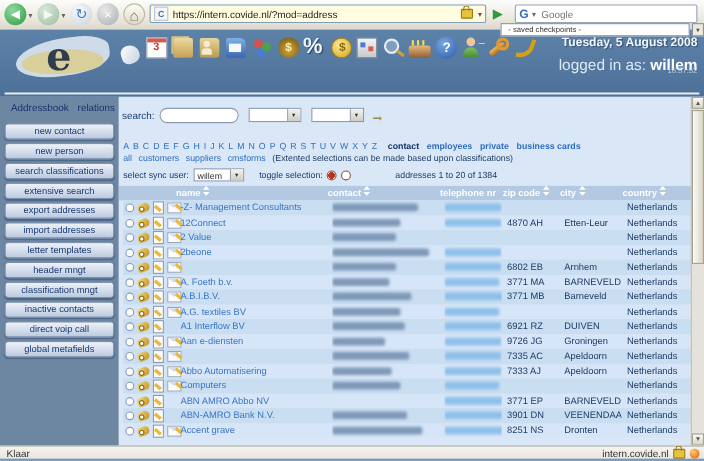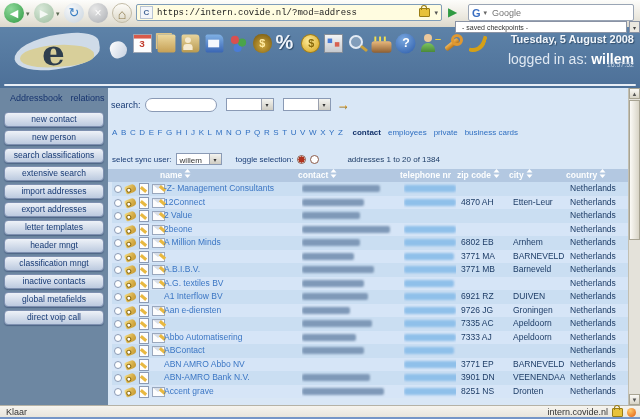--- a/index.html
+++ b/index.html
@@ -15,21 +15,21 @@
   #btn-reload{left:64px;background:radial-gradient(circle at 35% 30%,#f6f8fa,#c9d4de);color:#3a7ec2;font-size:13px;}
   #btn-stop{left:88px;background:radial-gradient(circle at 35% 30%,#e8e8e8,#aaadb2);color:#fdfdfd;font-size:12px;}
   #btn-home{left:112px;background:linear-gradient(#fdfcf8,#ddd8c8);color:#8a7648;font-size:14px;border:1px solid #c2bba6;box-sizing:border-box;}
   .caret{position:absolute;top:10px;font-size:7px;color:#5a6a52;}
   #caret-back{left:26px;} #caret-fwd{left:56px;}
   #urlbar{position:absolute;left:136px;top:4px;width:306px;height:17px;background:#fffce0;
           border:1px solid #7f9db9;border-radius:2px;font-size:9px;color:#222;
           display:flex;align-items:center;gap:4px;padding:0 3px;box-sizing:border-box;}
   #favicon{width:11px;height:11px;background:#f4f6fa;border:1px solid #b8c4d4;color:#4a6a9a;
            font-size:8px;font-weight:bold;text-align:center;line-height:11px;}
-  #url-text{flex:1;white-space:nowrap;overflow:hidden;font-family:Liberation Mono, monospace;}
+  #url-text{flex:1;white-space:nowrap;overflow:hidden;}
   .minilock{width:9px;height:7px;background:#e8c23a;border:1px solid #9a7d14;border-radius:1px;position:relative;}
   .minilock::before{content:"";position:absolute;left:1px;top:-4px;width:4px;height:4px;
            border:1px solid #9a7d14;border-bottom:none;border-radius:3px 3px 0 0;}
   #url-caret{font-size:7px;color:#555;}
   #btn-go{position:absolute;left:448px;top:5px;width:16px;height:16px;color:#2f9a42;font-size:12px;cursor:pointer;}
   #gsearch{position:absolute;left:468px;top:4px;width:166px;height:17px;background:#fff;
            border:1px solid #9aa5b5;border-radius:2px;display:flex;align-items:center;gap:3px;
            padding:0 3px;box-sizing:border-box;}
   #g-logo{color:#3a6ec2;font-weight:bold;font-size:11px;}
   #g-caret{font-size:7px;color:#666;}
@@ -109,31 +109,31 @@
   #search-row{position:absolute;top:9px;left:3px;display:flex;align-items:center;font-size:9px;color:#173a74;}
   #search-input{width:60px;height:12px;border:1px solid #8a9ab5;border-radius:7px;background:#fff;margin-left:4px;
         font-size:9px;padding:0 5px;outline:none;font-family:"Liberation Sans",sans-serif;}
   .mini-select{width:48px;height:13px;border:1px solid #8a9ab5;background:#fff;margin-left:9px;position:relative;font-size:8px;color:#333;
         line-height:13px;padding-left:3px;box-sizing:border-box;cursor:pointer;}
   .mini-select .dd{position:absolute;right:0;top:0;width:11px;height:100%;background:linear-gradient(#f4f4f0,#cfccc2);
         border-left:1px solid #9aa0ae;font-size:6px;text-align:center;line-height:12px;color:#333;}
   #search-go{margin-left:6px;color:#d9a13b;font-weight:bold;font-size:13px;cursor:pointer;text-shadow:0 1px 0 #8a6a1a;}
   #alpha-row{position:absolute;top:40px;left:4px;font-size:8px;display:flex;gap:3.6px;align-items:baseline;white-space:nowrap;}
   #alpha-row a{color:#2f6fc1;text-decoration:none;cursor:pointer;}
-  #alpha-row .grp{margin-left:2px;color:#2f6fc1;cursor:pointer;}
+  #alpha-row .grp{margin-left:2px;color:#2f6fc1;cursor:pointer;font-weight:bold;}
   #alpha-row .grp.bold{color:#14336b;font-weight:bold;}
   #row2{position:absolute;top:51px;left:4px;font-size:8px;display:flex;gap:6px;white-space:nowrap;}
   #row2 .lnk{color:#2f6fc1;cursor:pointer;}
   #row2 .note{color:#1d3c66;}
   #sync-row{position:absolute;top:65px;left:4px;font-size:8px;color:#173a74;display:flex;align-items:center;white-space:nowrap;}
   #sync-select{width:46px;height:12px;margin-left:4px;}
   #toggle-label{margin-left:14px;}
   .radio{width:7px;height:7px;border-radius:50%;border:1px solid #8a5a4a;background:#fff;margin-left:4px;cursor:pointer;}
   .radio.sel{background:radial-gradient(circle,#b03420 60%,#fff 65%);}
-  #range-text{margin-left:28px;color:#1d3c66;}
+  #range-text{margin-left:40px;color:#1d3c66;}
   
   #thead{position:absolute;top:81px;left:0;width:521px;height:13px;background:#b3c8e1;}
   .hcell{position:absolute;top:0;height:13px;font-size:8.5px;font-weight:bold;color:#fdfefe;line-height:13px;cursor:pointer;}
   .sort{display:inline-block;margin-left:2px;}
   #rows{position:absolute;top:94px;left:4px;width:539px;}
   .trow{position:relative;width:521px;height:13.5px;}
   .trow:nth-child(odd){background:#cadef2;}
   .trow:nth-child(even){background:#d6e5f7;}
   .cell{position:absolute;top:0;height:13.5px;line-height:13.5px;font-size:8.5px;white-space:nowrap;overflow:hidden;}
   .c-name{left:52px;width:132px;color:#3b76c4;cursor:pointer;}
@@ -236,28 +236,28 @@
     <div id="sidebar-tabs">
       <span>Addressbook</span>
       <span>relations</span>
     </div>
     <div id="sidebar-buttons">
 
     <div class="sbtn">new contact</div>
         <div class="sbtn">new person</div>
         <div class="sbtn">search classifications</div>
         <div class="sbtn">extensive search</div>
+        <div class="sbtn">export addresses</div>
         <div class="sbtn">import addresses</div>
-        <div class="sbtn">export addresses</div>
         <div class="sbtn">letter templates</div>
         <div class="sbtn">header mngt</div>
         <div class="sbtn">classification mngt</div>
         <div class="sbtn">inactive contacts</div>
+        <div class="sbtn">direct voip call</div>
         <div class="sbtn">global metafields</div>
-        <div class="sbtn">direct voip call</div>
       </div>
   </div>
 
   <div id="content">
     <div id="search-row">
       <span>search:</span>
       <input id="search-input" style="">
       <span class="mini-select">
           <span class="dd">▾</span>
         </span>
@@ -299,20 +299,30 @@
         </span>
       <span style="display:flex;gap:5px;margin-left:4px;">
 
       <span class="grp bold">contact</span>
           <span class="grp">employees</span>
           <span class="grp">private</span>
           <span class="grp">business cards</span>
         </span>
     </div>
 
+    <div id="row2">
+      <span style="display:flex;gap:6px;">
+
+      <span class="lnk">all</span>
+          <span class="lnk">customers</span>
+          <span class="lnk">suppliers</span>
+          <span class="lnk">cmsforms</span>
+        </span>
+      <span class="note">(Extented selections can be made based upon classifications)</span>
+    </div>
 
     <div id="sync-row">
       <span>select sync user:</span>
       <span class="mini-select" id="sync-select">
         <span>willem</span>
         <span class="dd">▾</span>
       </span>
       <span id="toggle-label">toggle selection:</span>
       <span class="radio sel"></span>
       <span class="radio"></span>
@@ -426,36 +436,36 @@
           <span class="cell c-country">Netherlands</span>
         </div>
 
         <div class="trow">
           <span class="rowicons">
             <span class="r-radio"></span>
             <span class="r-tag"></span>
             <span class="r-doc"></span>
             <span class="r-mail"></span>
           </span>
-          <span class="cell c-name">A Million Minds</span>
           <span class="cell c-contact"><span class="blurbar" style="width: 58px;"></span></span>
           <span class="cell c-phone"><span class="blurbar phone" style="width: 52px;"></span></span>
           <span class="cell c-zip">6802 EB</span>
           <span class="cell c-city">Arnhem</span>
           <span class="cell c-country">Netherlands</span>
         </div>
 
 
         <div class="trow">
           <span class="rowicons">
             <span class="r-radio"></span>
             <span class="r-tag"></span>
             <span class="r-doc"></span>
             <span class="r-mail"></span>
           </span>
+          <span class="cell c-name">A. Foeth b.v.</span>
           <span class="cell c-contact"><span class="blurbar" style="width: 52px;"></span></span>
           <span class="cell c-phone"><span class="blurbar phone" style="width: 50px;"></span></span>
           <span class="cell c-zip">3771 MA</span>
           <span class="cell c-city">BARNEVELD</span>
           <span class="cell c-country">Netherlands</span>
         </div>
 
         <div class="trow">
           <span class="rowicons">
             <span class="r-radio"></span>
@@ -545,21 +555,21 @@
           <span class="cell c-country">Netherlands</span>
         </div>
 
         <div class="trow">
           <span class="rowicons">
             <span class="r-radio"></span>
             <span class="r-tag"></span>
             <span class="r-doc"></span>
             <span class="r-mail"></span>
           </span>
-          <span class="cell c-name">ABContact</span>
+          <span class="cell c-name">Computers</span>
           <span class="cell c-contact"><span class="blurbar" style="width: 62px;"></span></span>
           <span class="cell c-phone"><span class="blurbar phone" style="width: 50px;"></span></span>
           <span class="cell c-zip"></span>
           <span class="cell c-city"></span>
           <span class="cell c-country">Netherlands</span>
         </div>
 
         <div class="trow">
           <span class="rowicons">
             <span class="r-radio"></span>

